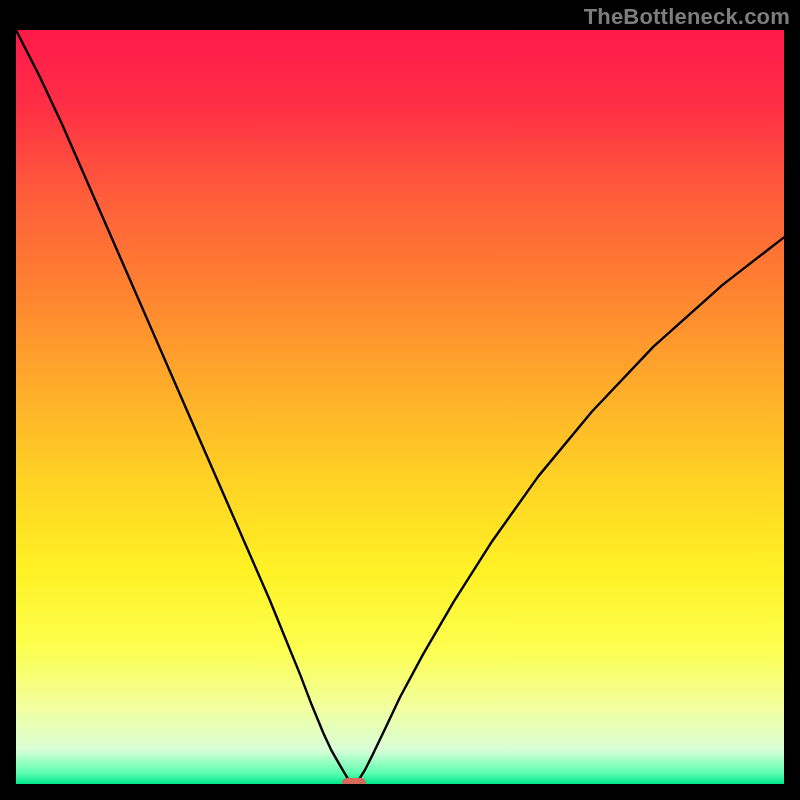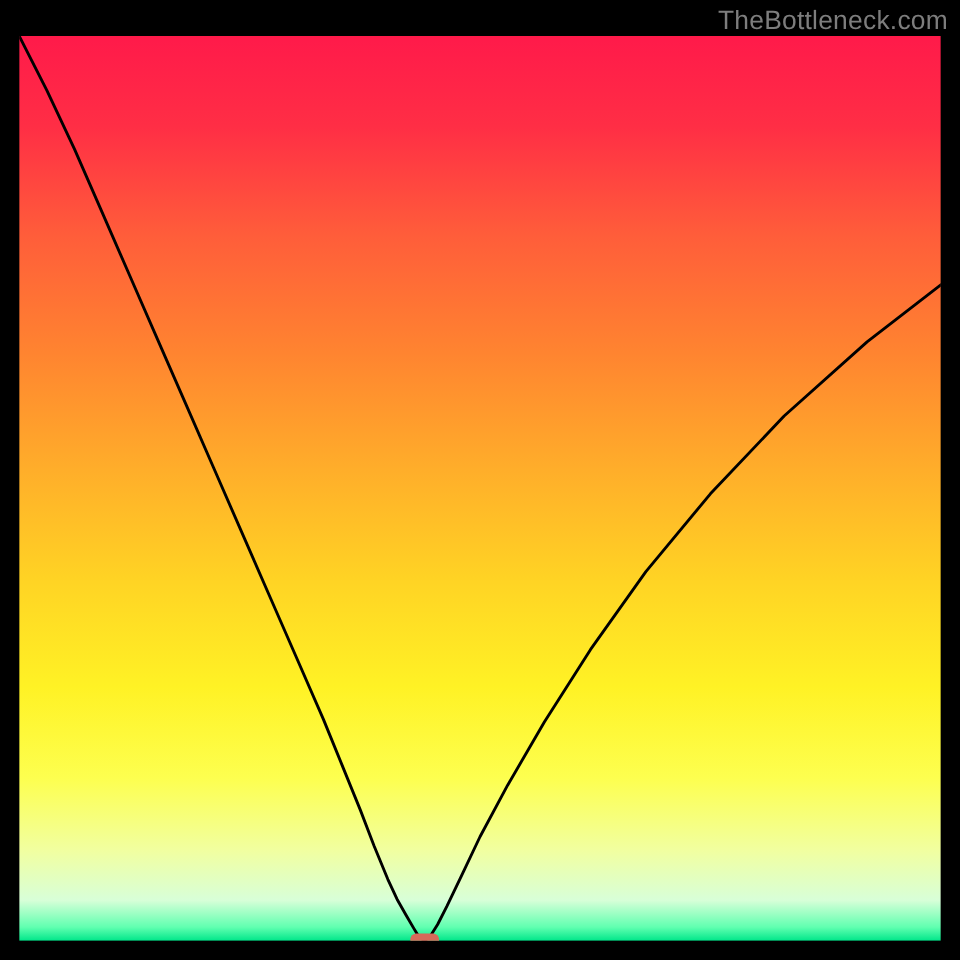--- a/index.html
+++ b/index.html
@@ -15,21 +15,21 @@
     position: relative;
     width: 800px;
     height: 800px;
     background: #000;
   }
   .watermark {
     position: absolute;
     top: 4px;
     right: 10px;
     font-size: 22px;
-    font-weight: 400;
+    font-weight: 700;
     color: #7d7d7d;
     letter-spacing: 0.2px;
     user-select: none;
   }
   .plot {
     position: absolute;
     left: 16px;
     top: 30px;
     width: 768px;
     height: 754px;

